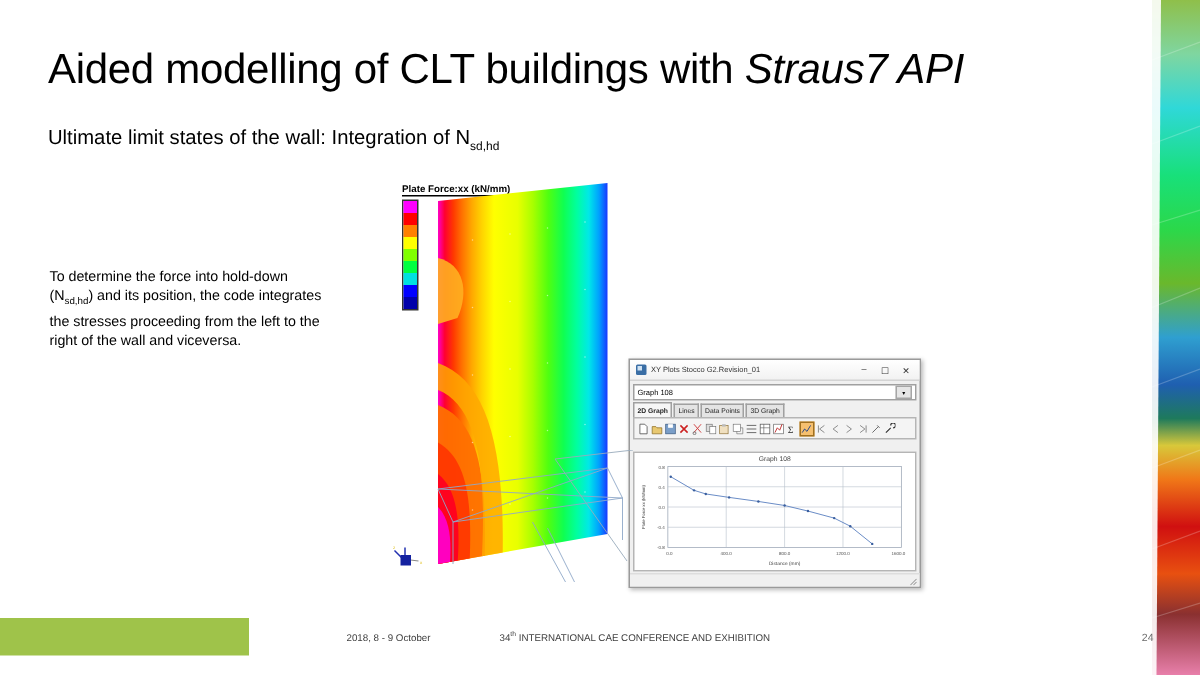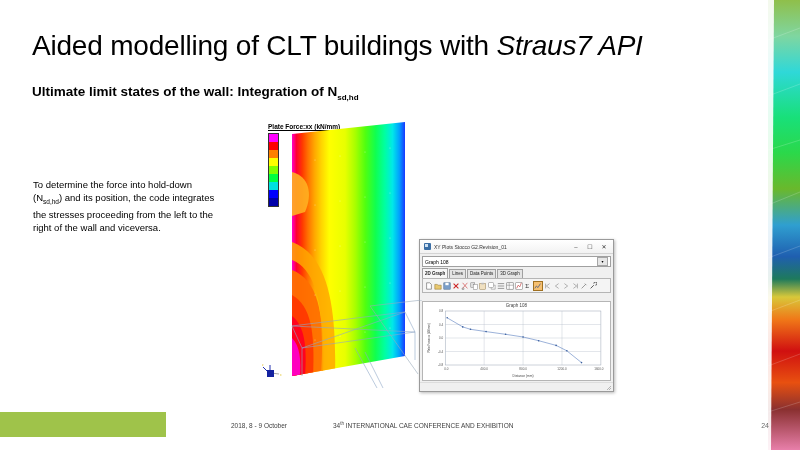--- a/index.html
+++ b/index.html
@@ -16,21 +16,21 @@
 
   
   .title{
     position:absolute;left:32px;top:30px;width:680px;
     font-size:28px;color:#000;letter-spacing:-.2px;white-space:nowrap;
   }
   .title .ital{font-style:italic;}
 
   .subtitle{
     position:absolute;left:32px;top:84px;width:500px;
-    font-size:13.5px;color:#000;white-space:nowrap;font-weight:bold;
+    font-size:13.5px;color:#000;white-space:nowrap;
   }
   .subtitle sub{font-size:8px;}
 
   
   .body-text{
     position:absolute;left:33px;top:178px;width:185px;
     font-size:9.5px;line-height:13px;color:#000;
   }
   .body-text sub{font-size:6.5px;}
 

